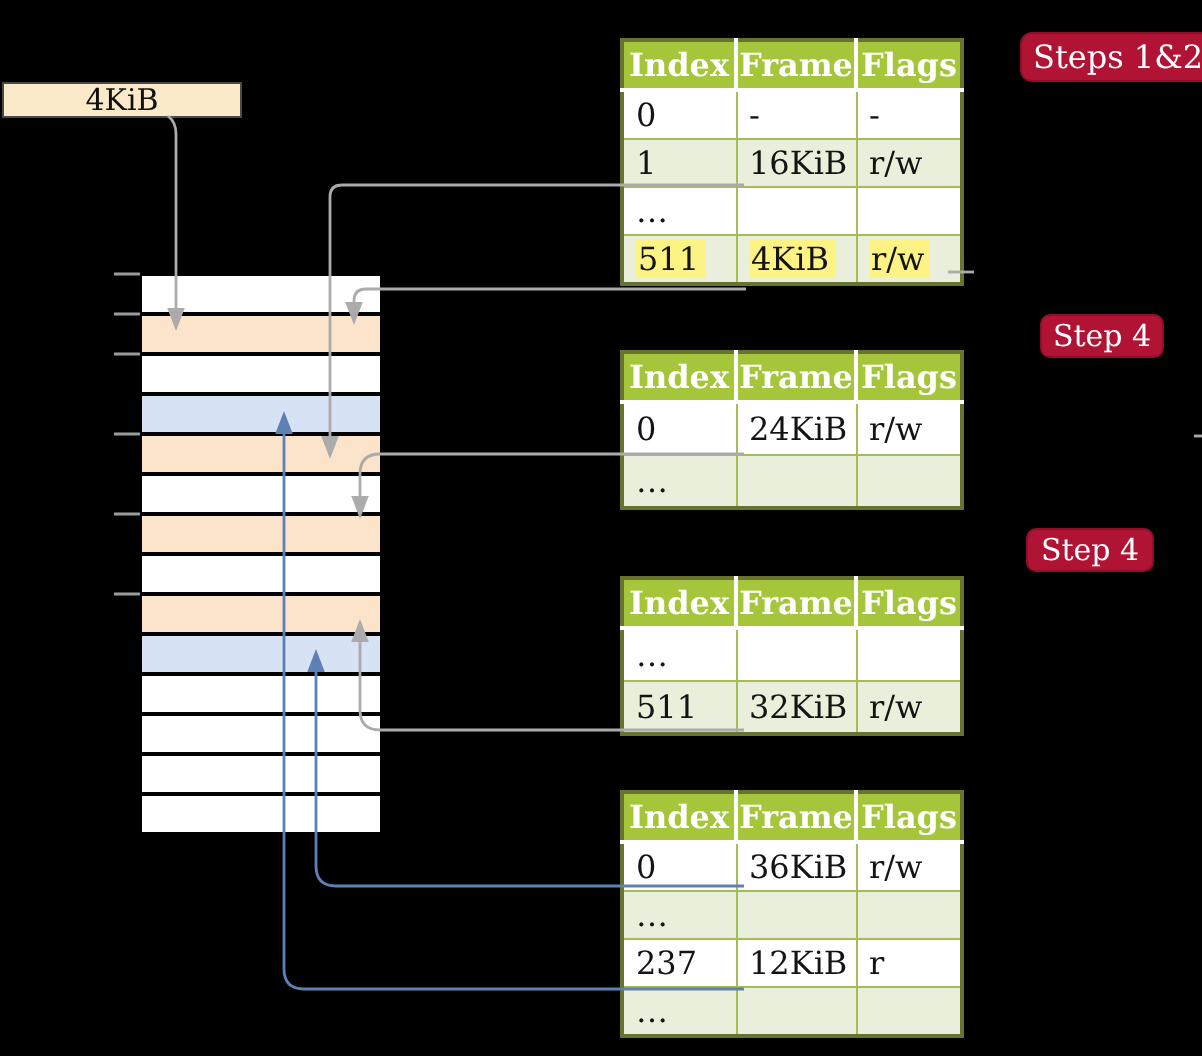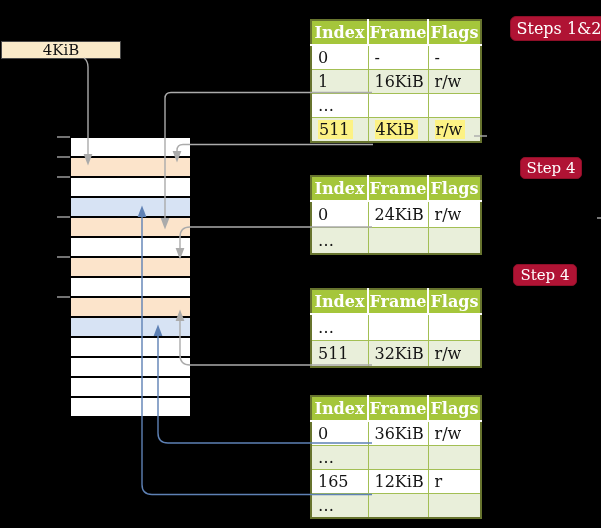--- a/index.html
+++ b/index.html
@@ -172,21 +172,21 @@
         <td>0</td>
         <td>36KiB</td>
         <td>r/w</td>
       </tr>
       <tr class="alt">
         <td>…</td>
         <td></td>
         <td></td>
       </tr>
       <tr>
-        <td>165</td>
+        <td>237</td>
         <td>12KiB</td>
         <td>r</td>
       </tr>
       <tr class="alt">
         <td>…</td>
         <td></td>
         <td></td>
       </tr>
     </tbody>
   </table>

